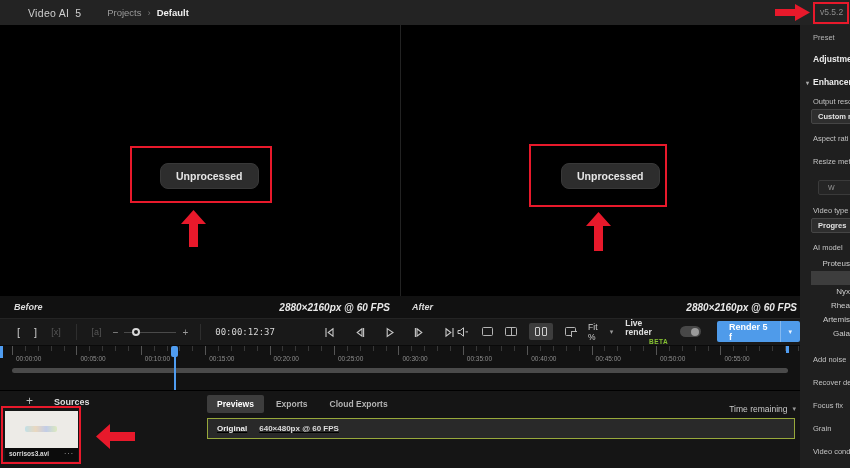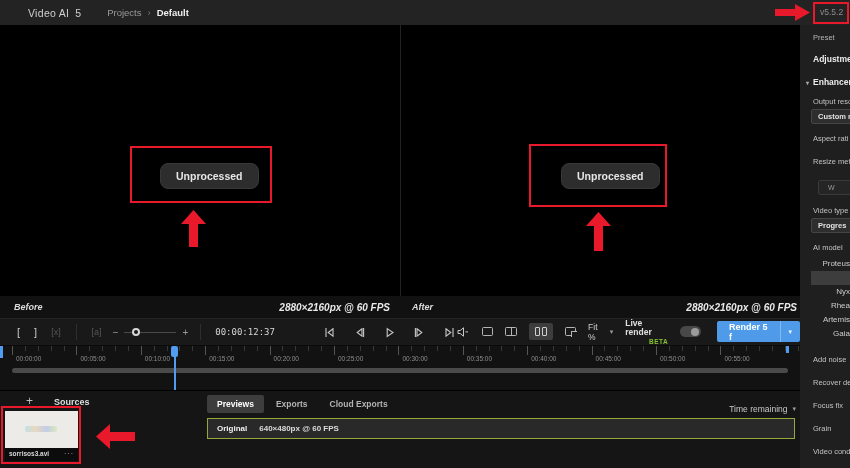--- a/index.html
+++ b/index.html
@@ -95,21 +95,21 @@
   #thumb-meta { display:flex; align-items:center; justify-content:space-between; padding:2px 4px; }
   #thumb-name { font-size:6.5px; font-weight:bold; color:#d8d8d8; }
   #thumb-menu { font-size:7px; color:#aaa; letter-spacing:1px; }
   #tabs { position:absolute; left:207px; top:4px; display:flex; gap:2px; }
   .tab { padding:4px 10px; font-size:8.5px; font-weight:bold; color:#b3b3b3; border-radius:2px; }
   .tab.active { background:#3d3d3d; color:#fff; }
   #time-remaining { position:absolute; right:4px; top:13px; display:flex; gap:5px; align-items:center;
                     font-size:8.5px; color:#c9c9c9; }
   #time-remaining .chev { font-size:7px; color:#999; }
   #orig-row { position:absolute; left:207px; top:27px; width:588px; height:21px; background:#292929;
-              display:flex; align-items:center; gap:12px; padding:0 9px; }
+              display:flex; align-items:center; gap:12px; padding:0 9px;text-decoration:underline; }
   #orig-label { font-size:8px; font-weight:bold; color:#f0f0f0; }
   #orig-info { font-size:8px; font-weight:bold; color:#dcdcdc; }
 
   
   #sidebar { position:absolute; left:800px; top:25px; width:50px; height:443px; background:#1f1f1f;
              overflow:hidden; padding:8px 0 0 13px; }
   .sb-label { font-size:7.5px; color:#b5b5b5; margin-bottom:12px; white-space:nowrap; }
   .sb-bold { font-size:8.5px; font-weight:bold; color:#ececec; margin-bottom:13px; white-space:nowrap; }
   .sb-section { font-size:8.5px; font-weight:bold; color:#ececec; margin:0 0 10px -7px; white-space:nowrap; }
   .sb-section .chev { font-size:6px; color:#aaa; margin-right:4px; }

